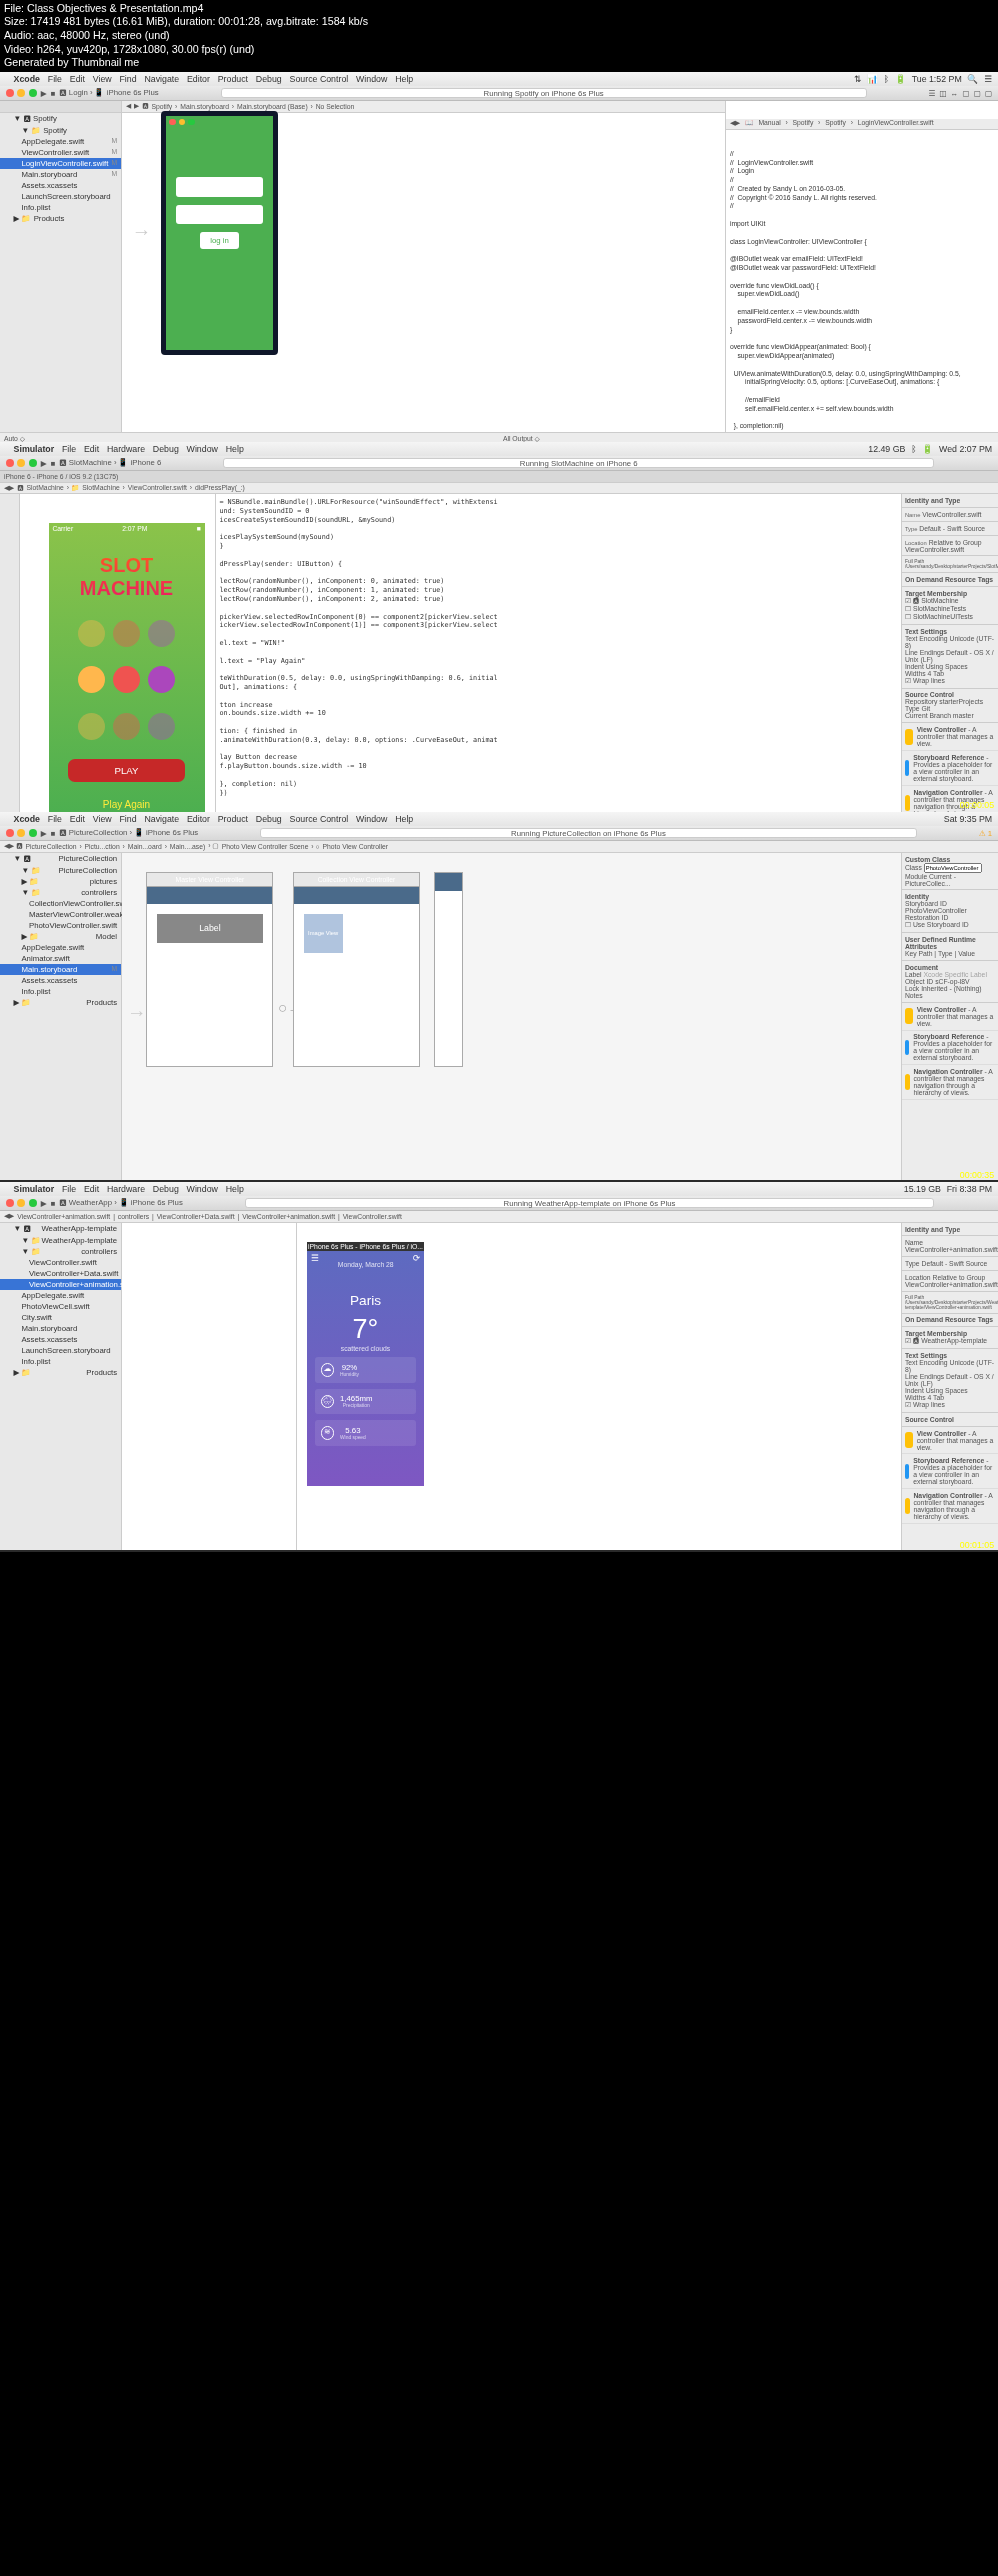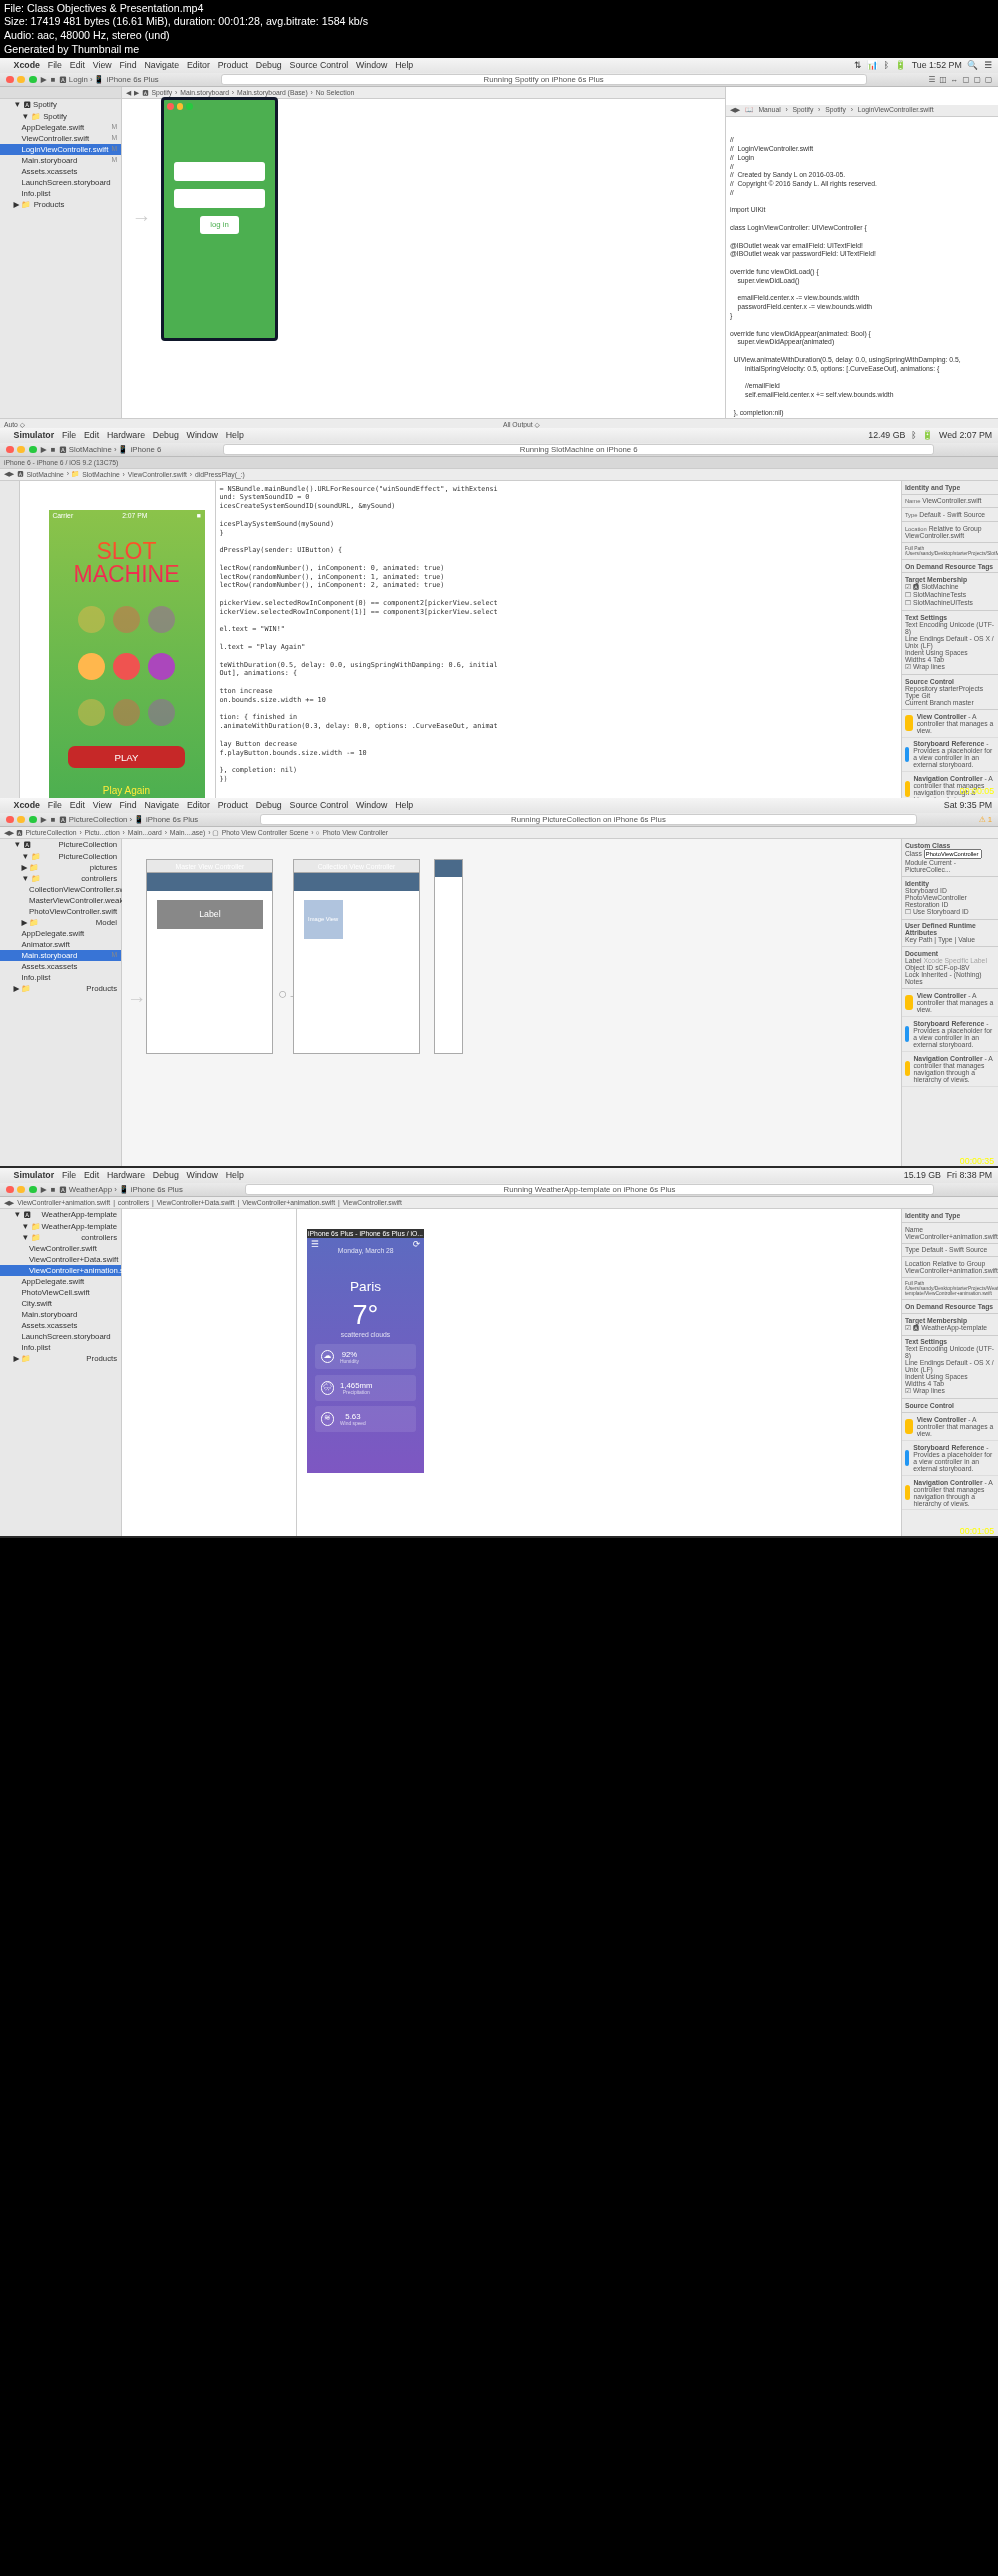--- a/index.html
+++ b/index.html
@@ -18,34 +18,34 @@
 .breadcrumb{height:11.7px;background:#ececec;border-bottom:1px solid #ccc;font-size:6.8px;color:#555;padding:0 3.9px;display:flex;align-items:center;gap:2.9px}
 .main3{display:flex;height:331px}
 .sidebar{width:122px;background:#e8e8e8;border-right:1px solid #ccc;font-size:7.8px;color:#333}
 .sidebar .hdr{height:11.7px;background:#ddd;border-bottom:1px solid #ccc}
 .sidebar .item{padding:1px 3.9px 1px 13.6px;display:flex;justify-content:space-between}
 .sidebar .item.sel{background:#3874d6;color:#fff}
 .sidebar .sub{padding-left:21.4px}
 .sidebar .m{color:#888;font-size:6.8px}
 .center{flex:1;background:#fff;position:relative}
 .inspector{width:97px;background:#ececec;border-left:1px solid #ccc;font-size:6.8px;color:#555}
-.phone{position:absolute;top:9.7px;left:39px;width:117px;height:244px;background:#fff;border:3px solid #0f172a;border-radius:3.9px}
+.phone{position:absolute;top:9.7px;left:39px;width:117px;height:244px;background:#fff;border:5px solid #0f172a;border-radius:3.9px}
 .phone-green{background:#4CAF50}
 .phone .dots{display:flex;gap:2.9px;padding:2.9px}
 .phone .dots span{width:6.8px;height:6.8px;border-radius:50%}
 .phone .input{background:#fff;margin:7.8px 9.7px;height:19.5px;border-radius:2.9px}
 .phone .btn{background:#fff;margin:7.8px auto;width:39px;height:17.5px;border-radius:2.9px;text-align:center;line-height:17.5px;font-size:7.8px;color:#4CAF50}
 .build-pop{position:absolute;bottom:19.5px;right:58px;width:78px;height:78px;background:rgba(240,240,240,0.95);border-radius:9.7px;display:flex;flex-direction:column;align-items:center;justify-content:center;font-size:7.8px;color:#333}
 .hammer{width:29px;height:29px;background:#999;clip-path:polygon(40% 0,60% 0,60% 40%,70% 40%,70% 100%,30% 100%,30% 40%,40% 40%)}
 .code{position:absolute;top:0;right:0;width:273px;height:100%;background:#fff;font-family:Menlo,monospace;font-size:6.8px;line-height:8.8px;color:#333;padding:3.9px;overflow:hidden;border-left:1px solid #ccc;white-space:pre}
 .bottom-bar{height:19.5px;background:#ececec;border-top:1px solid #ccc;display:flex;font-size:6.8px;color:#555}
 .bottom-bar>div{flex:1;padding:1.9px 3.9px}
 
 .slot-bg{background:linear-gradient(#8BC34A,#4CAF50);width:156px;height:292px;position:absolute;top:29px;left:29px;text-align:center;color:#fff}
-.slot-title{font-size:23px;font-weight:normal;margin-top:19.5px;background:linear-gradient(#ff5722,#e91e63);-webkit-background-clip:text;-webkit-text-fill-color:transparent;line-height:23.4px}
+.slot-title{font-size:20px;font-weight:bold;margin-top:19.5px;background:linear-gradient(#ff5722,#e91e63);-webkit-background-clip:text;-webkit-text-fill-color:transparent;line-height:23.4px}
 .fruits{display:flex;justify-content:center;gap:7.8px;margin-top:19.5px}
 .fruit{width:27px;height:27px;border-radius:50%}
 .play-btn{background:#c62828;color:#fff;width:117px;margin:19.5px auto 9.7px;padding:5.8px;border-radius:7px;font-size:9.7px}
 .play-again{color:#ffeb3b;font-size:10px;margin-top:17px}
 .ins-section{padding:2.9px;border-bottom:1px solid #ccc}
 .ins-label{font-size:5.8px;color:#666}
 .ins-val{font-size:6.8px}
 
 .sb-canvas{flex:1;background:#f5f5f5;position:relative;overflow:hidden}
 .vc-box{position:absolute;width:127px;height:195px;background:#fff;border:1px solid #aaa}
@@ -65,20 +65,21 @@
 .obj-ico{width:15.6px;height:15.6px;background:#ffc107;border-radius:2.9px}
 .timestamp{position:absolute;bottom:1.9px;right:3.9px;color:#ff0;font-size:8.8px;font-family:Liberation Sans, sans-serif}
 </style>
 </head>
 <body>
 
 <div class="meta">
   <div>File: Class Objectives &amp; Presentation.mp4</div>
   <div>Size: 17419 481 bytes (16.61 MiB), duration: 00:01:28, avg.bitrate: 1584 kb/s</div>
   <div>Audio: aac, 48000 Hz, stereo (und)</div>
+  <div>Video: h264, yuv420p, 1728x1080, 30.00 fps(r) (und)</div>
   <div>Generated by Thumbnail me</div>
 </div>
 
 <div class="screenshot" style="height:370px">
 <div class="menubar">
   <span class="apple"></span>
   <b>Xcode</b>
   <span>File</span>
   <span>Edit</span>
   <span>View</span>

